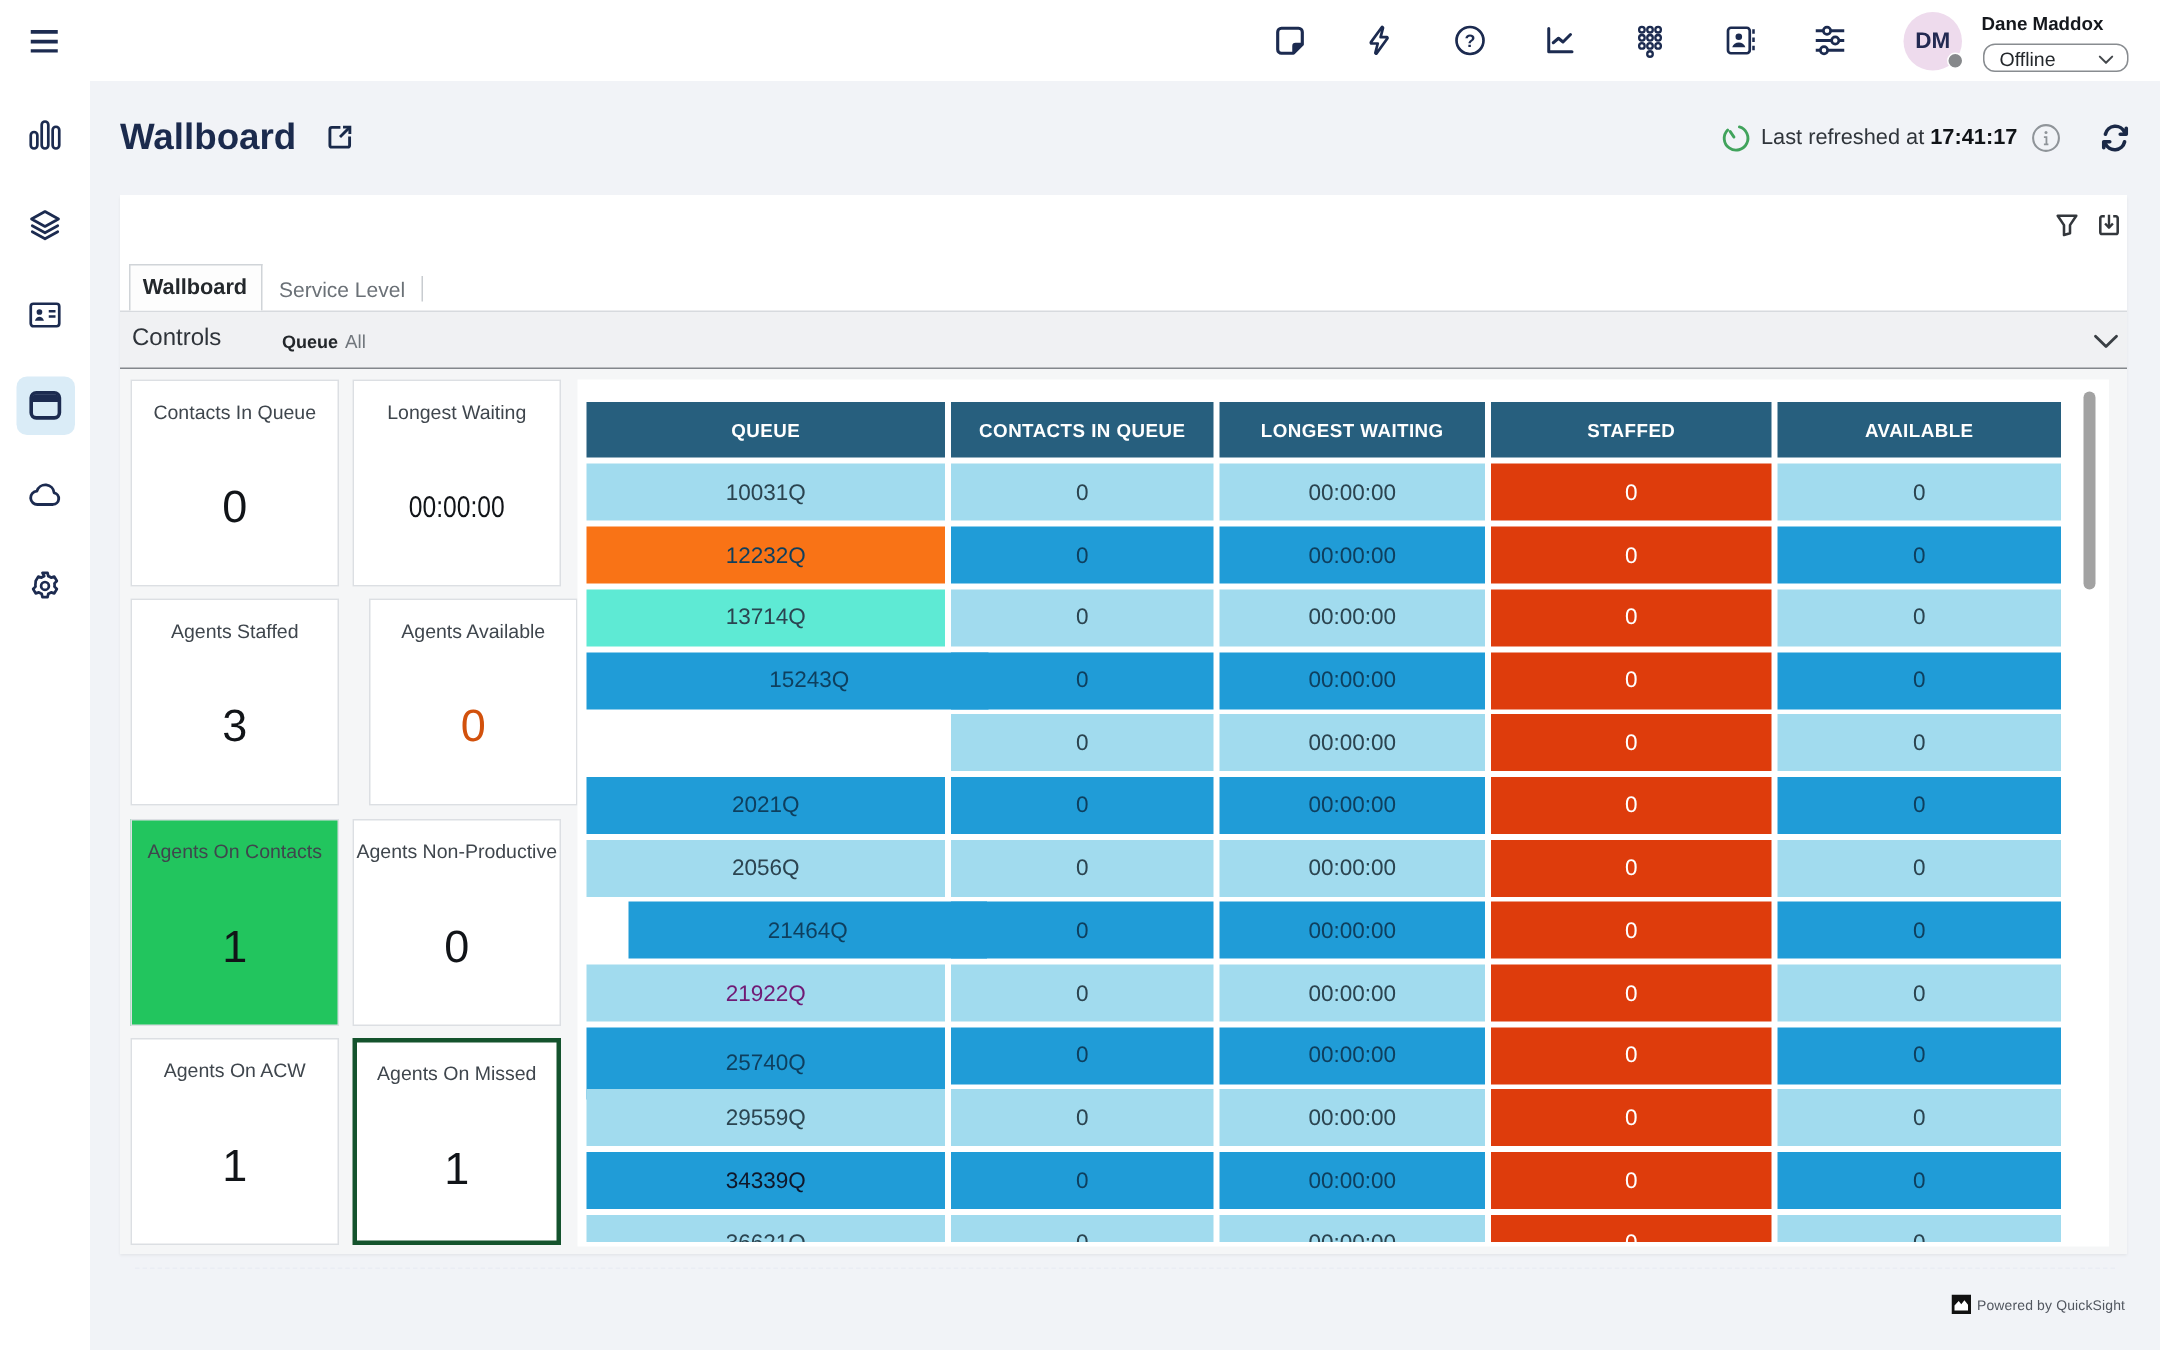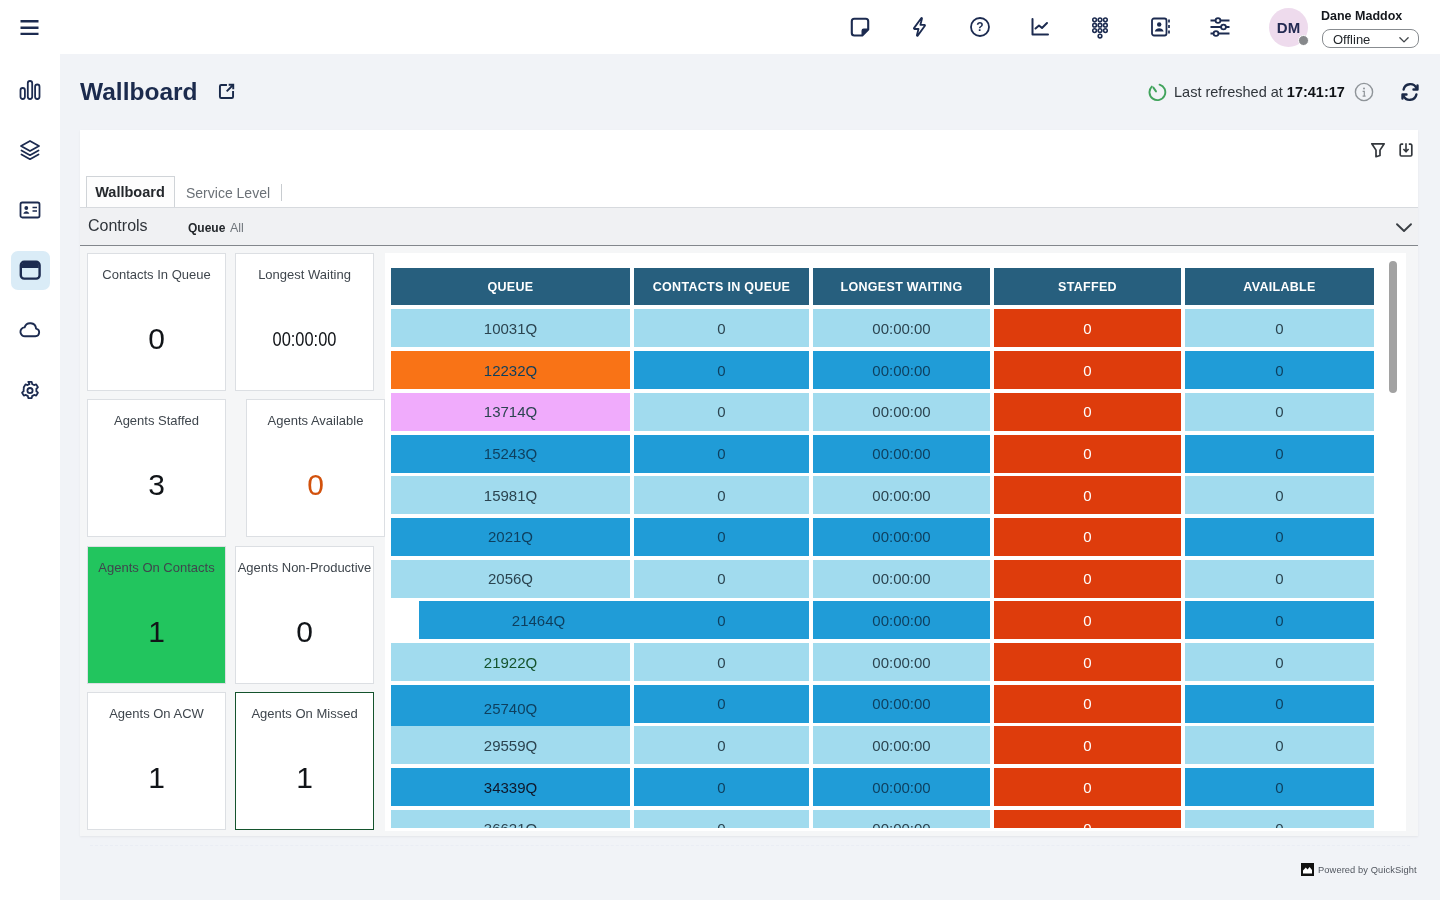--- a/index.html
+++ b/index.html
@@ -153,72 +153,71 @@
   <div style="position:absolute;left:0;top:85px;width:100%;text-align:center;font-size:30px;color:#111418;transform:translateY(-50%);">1</div>
 </div>
 <div style="position:absolute;left:235px;top:545.6px;width:139px;height:138px;background:#fff;border:1px solid #dcdfe3;box-sizing:border-box;">
   <div style="position:absolute;left:0;top:13px;width:100%;text-align:center;font-size:13px;color:#3f464d;white-space:nowrap;">Agents Non-Productive</div>
   <div style="position:absolute;left:0;top:85px;width:100%;text-align:center;font-size:30px;color:#111418;transform:translateY(-50%);">0</div>
 </div>
 <div style="position:absolute;left:87px;top:691.9px;width:139px;height:138px;background:#fff;border:1px solid #dcdfe3;box-sizing:border-box;">
   <div style="position:absolute;left:0;top:13px;width:100%;text-align:center;font-size:13px;color:#3f464d;white-space:nowrap;">Agents On ACW</div>
   <div style="position:absolute;left:0;top:85px;width:100%;text-align:center;font-size:30px;color:#111418;transform:translateY(-50%);">1</div>
 </div>
-<div style="position:absolute;left:235px;top:691.9px;width:139px;height:138px;background:#fff;border:1px solid #14532d;box-sizing:border-box;">
+<div style="position:absolute;left:235px;top:691.9px;width:139px;height:138px;background:#fff;border:3px solid #14532d;box-sizing:border-box;">
   <div style="position:absolute;left:0;top:13px;width:100%;text-align:center;font-size:13px;color:#3f464d;white-space:nowrap;">Agents On Missed</div>
   <div style="position:absolute;left:0;top:85px;width:100%;text-align:center;font-size:30px;color:#111418;transform:translateY(-50%);">1</div>
 </div>
 <div style="position:absolute;left:385px;top:253px;width:1021px;height:578px;background:#fff;">
 <div style="position:absolute;left:0;top:0;width:1021px;height:575px;overflow:hidden;">
 <div style="position:absolute;left:6px;top:15px;width:239px;height:37px;background:#275f7e;color:#fff;font-size:12.5px;font-weight:700;letter-spacing:0.3px;display:flex;align-items:center;justify-content:center;">QUEUE</div>
 <div style="position:absolute;left:249px;top:15px;width:175px;height:37px;background:#275f7e;color:#fff;font-size:12.5px;font-weight:700;letter-spacing:0.3px;display:flex;align-items:center;justify-content:center;">CONTACTS IN QUEUE</div>
 <div style="position:absolute;left:428px;top:15px;width:177px;height:37px;background:#275f7e;color:#fff;font-size:12.5px;font-weight:700;letter-spacing:0.3px;display:flex;align-items:center;justify-content:center;">LONGEST WAITING</div>
 <div style="position:absolute;left:800px;top:15px;width:189px;height:37px;background:#275f7e;color:#fff;font-size:12.5px;font-weight:700;letter-spacing:0.3px;display:flex;align-items:center;justify-content:center;">AVAILABLE</div>
 <div style="position:absolute;left:609px;top:15px;width:187px;height:37px;background:#275f7e;color:#fff;font-size:12.5px;font-weight:700;letter-spacing:0.3px;display:flex;align-items:center;justify-content:center;">STAFFED</div>
 <div style="position:absolute;left:6px;top:56.4px;width:239px;height:38px;background:#a1dbee;color:#2b4450;font-size:15px;display:flex;align-items:center;justify-content:center;">10031Q</div>
 <div style="position:absolute;left:249px;top:56.4px;width:175px;height:38px;background:#a1dbee;color:#2b4450;font-size:15px;display:flex;align-items:center;justify-content:center;">0</div>
 <div style="position:absolute;left:428px;top:56.4px;width:177px;height:38px;background:#a1dbee;color:#2b4450;font-size:15px;display:flex;align-items:center;justify-content:center;">00:00:00</div>
 <div style="position:absolute;left:609px;top:56.4px;width:187px;height:38px;background:#de3c0c;color:#fff;font-size:15px;display:flex;align-items:center;justify-content:center;">0</div>
 <div style="position:absolute;left:800px;top:56.4px;width:189px;height:38px;background:#a1dbee;color:#2b4450;font-size:15px;display:flex;align-items:center;justify-content:center;">0</div>
 <div style="position:absolute;left:6px;top:98.1px;width:239px;height:38px;background:#f97316;color:#0e3f5e;font-size:15px;display:flex;align-items:center;justify-content:center;">12232Q</div>
 <div style="position:absolute;left:249px;top:98.1px;width:175px;height:38px;background:#209cd7;color:#0e3f5e;font-size:15px;display:flex;align-items:center;justify-content:center;">0</div>
 <div style="position:absolute;left:428px;top:98.1px;width:177px;height:38px;background:#209cd7;color:#0e3f5e;font-size:15px;display:flex;align-items:center;justify-content:center;">00:00:00</div>
 <div style="position:absolute;left:609px;top:98.1px;width:187px;height:38px;background:#de3c0c;color:#fff;font-size:15px;display:flex;align-items:center;justify-content:center;">0</div>
 <div style="position:absolute;left:800px;top:98.1px;width:189px;height:38px;background:#209cd7;color:#0e3f5e;font-size:15px;display:flex;align-items:center;justify-content:center;">0</div>
-<div style="position:absolute;left:6px;top:139.8px;width:239px;height:38px;background:#f0abfc;color:#2b4450;font-size:15px;display:flex;align-items:center;justify-content:center;text-align:center;">13714Q</div>
+<div style="position:absolute;left:6px;top:139.8px;width:239px;height:38px;background:#5eead4;color:#2b4450;font-size:15px;display:flex;align-items:center;justify-content:center;text-align:center;">13714Q</div>
 <div style="position:absolute;left:249px;top:139.8px;width:175px;height:38px;background:#a1dbee;color:#2b4450;font-size:15px;display:flex;align-items:center;justify-content:center;">0</div>
 <div style="position:absolute;left:428px;top:139.8px;width:177px;height:38px;background:#a1dbee;color:#2b4450;font-size:15px;display:flex;align-items:center;justify-content:center;">00:00:00</div>
 <div style="position:absolute;left:609px;top:139.8px;width:187px;height:38px;background:#de3c0c;color:#fff;font-size:15px;display:flex;align-items:center;justify-content:center;">0</div>
 <div style="position:absolute;left:800px;top:139.8px;width:189px;height:38px;background:#a1dbee;color:#2b4450;font-size:15px;display:flex;align-items:center;justify-content:center;">0</div>
-<div style="position:absolute;left:6px;top:181.5px;width:239px;height:38px;background:#209cd7;color:#0e3f5e;font-size:15px;display:flex;align-items:center;justify-content:center;">15243Q</div>
+<div style="position:absolute;left:6px;top:181.5px;width:239px;height:38px;background:#209cd7;color:#0e3f5e;font-size:15px;display:flex;align-items:center;justify-content:center;padding-left:29px;">15243Q</div>
 <div style="position:absolute;left:249px;top:181.5px;width:175px;height:38px;background:#209cd7;color:#0e3f5e;font-size:15px;display:flex;align-items:center;justify-content:center;">0</div>
 <div style="position:absolute;left:428px;top:181.5px;width:177px;height:38px;background:#209cd7;color:#0e3f5e;font-size:15px;display:flex;align-items:center;justify-content:center;">00:00:00</div>
 <div style="position:absolute;left:609px;top:181.5px;width:187px;height:38px;background:#de3c0c;color:#fff;font-size:15px;display:flex;align-items:center;justify-content:center;">0</div>
 <div style="position:absolute;left:800px;top:181.5px;width:189px;height:38px;background:#209cd7;color:#0e3f5e;font-size:15px;display:flex;align-items:center;justify-content:center;">0</div>
-<div style="position:absolute;left:6px;top:223.2px;width:239px;height:38px;background:#a1dbee;color:#2b4450;font-size:15px;display:flex;align-items:center;justify-content:center;">15981Q</div>
 <div style="position:absolute;left:249px;top:223.2px;width:175px;height:38px;background:#a1dbee;color:#2b4450;font-size:15px;display:flex;align-items:center;justify-content:center;">0</div>
 <div style="position:absolute;left:428px;top:223.2px;width:177px;height:38px;background:#a1dbee;color:#2b4450;font-size:15px;display:flex;align-items:center;justify-content:center;">00:00:00</div>
 <div style="position:absolute;left:609px;top:223.2px;width:187px;height:38px;background:#de3c0c;color:#fff;font-size:15px;display:flex;align-items:center;justify-content:center;">0</div>
 <div style="position:absolute;left:800px;top:223.2px;width:189px;height:38px;background:#a1dbee;color:#2b4450;font-size:15px;display:flex;align-items:center;justify-content:center;">0</div>
 <div style="position:absolute;left:6px;top:264.9px;width:239px;height:38px;background:#209cd7;color:#0e3f5e;font-size:15px;display:flex;align-items:center;justify-content:center;">2021Q</div>
 <div style="position:absolute;left:249px;top:264.9px;width:175px;height:38px;background:#209cd7;color:#0e3f5e;font-size:15px;display:flex;align-items:center;justify-content:center;">0</div>
 <div style="position:absolute;left:428px;top:264.9px;width:177px;height:38px;background:#209cd7;color:#0e3f5e;font-size:15px;display:flex;align-items:center;justify-content:center;">00:00:00</div>
 <div style="position:absolute;left:609px;top:264.9px;width:187px;height:38px;background:#de3c0c;color:#fff;font-size:15px;display:flex;align-items:center;justify-content:center;">0</div>
 <div style="position:absolute;left:800px;top:264.9px;width:189px;height:38px;background:#209cd7;color:#0e3f5e;font-size:15px;display:flex;align-items:center;justify-content:center;">0</div>
 <div style="position:absolute;left:6px;top:306.6px;width:239px;height:38px;background:#a1dbee;color:#2b4450;font-size:15px;display:flex;align-items:center;justify-content:center;">2056Q</div>
 <div style="position:absolute;left:249px;top:306.6px;width:175px;height:38px;background:#a1dbee;color:#2b4450;font-size:15px;display:flex;align-items:center;justify-content:center;">0</div>
 <div style="position:absolute;left:428px;top:306.6px;width:177px;height:38px;background:#a1dbee;color:#2b4450;font-size:15px;display:flex;align-items:center;justify-content:center;">00:00:00</div>
 <div style="position:absolute;left:609px;top:306.6px;width:187px;height:38px;background:#de3c0c;color:#fff;font-size:15px;display:flex;align-items:center;justify-content:center;">0</div>
 <div style="position:absolute;left:800px;top:306.6px;width:189px;height:38px;background:#a1dbee;color:#2b4450;font-size:15px;display:flex;align-items:center;justify-content:center;">0</div>
 <div style="position:absolute;left:6px;top:348.3px;width:239px;height:38px;background:#209cd7;color:#0e3f5e;font-size:15px;display:flex;align-items:center;justify-content:center;margin-left:28px;">21464Q</div>
 <div style="position:absolute;left:249px;top:348.3px;width:175px;height:38px;background:#209cd7;color:#0e3f5e;font-size:15px;display:flex;align-items:center;justify-content:center;">0</div>
 <div style="position:absolute;left:428px;top:348.3px;width:177px;height:38px;background:#209cd7;color:#0e3f5e;font-size:15px;display:flex;align-items:center;justify-content:center;">00:00:00</div>
 <div style="position:absolute;left:609px;top:348.3px;width:187px;height:38px;background:#de3c0c;color:#fff;font-size:15px;display:flex;align-items:center;justify-content:center;">0</div>
 <div style="position:absolute;left:800px;top:348.3px;width:189px;height:38px;background:#209cd7;color:#0e3f5e;font-size:15px;display:flex;align-items:center;justify-content:center;">0</div>
-<div style="position:absolute;left:6px;top:390.0px;width:239px;height:38px;background:#a1dbee;color:#14532d;font-size:15px;display:flex;align-items:center;justify-content:center;">21922Q</div>
+<div style="position:absolute;left:6px;top:390.0px;width:239px;height:38px;background:#a1dbee;color:#701a75;font-size:15px;display:flex;align-items:center;justify-content:center;">21922Q</div>
 <div style="position:absolute;left:249px;top:390.0px;width:175px;height:38px;background:#a1dbee;color:#2b4450;font-size:15px;display:flex;align-items:center;justify-content:center;">0</div>
 <div style="position:absolute;left:428px;top:390.0px;width:177px;height:38px;background:#a1dbee;color:#2b4450;font-size:15px;display:flex;align-items:center;justify-content:center;">00:00:00</div>
 <div style="position:absolute;left:609px;top:390.0px;width:187px;height:38px;background:#de3c0c;color:#fff;font-size:15px;display:flex;align-items:center;justify-content:center;">0</div>
 <div style="position:absolute;left:800px;top:390.0px;width:189px;height:38px;background:#a1dbee;color:#2b4450;font-size:15px;display:flex;align-items:center;justify-content:center;">0</div>
 <div style="position:absolute;left:6px;top:431.7px;width:239px;height:48px;background:#209cd7;color:#0e3f5e;font-size:15px;display:flex;align-items:center;justify-content:center;">25740Q</div>
 <div style="position:absolute;left:249px;top:431.7px;width:175px;height:38px;background:#209cd7;color:#0e3f5e;font-size:15px;display:flex;align-items:center;justify-content:center;">0</div>
 <div style="position:absolute;left:428px;top:431.7px;width:177px;height:38px;background:#209cd7;color:#0e3f5e;font-size:15px;display:flex;align-items:center;justify-content:center;">00:00:00</div>
 <div style="position:absolute;left:609px;top:431.7px;width:187px;height:38px;background:#de3c0c;color:#fff;font-size:15px;display:flex;align-items:center;justify-content:center;">0</div>
 <div style="position:absolute;left:800px;top:431.7px;width:189px;height:38px;background:#209cd7;color:#0e3f5e;font-size:15px;display:flex;align-items:center;justify-content:center;">0</div>
 <div style="position:absolute;left:6px;top:473.4px;width:239px;height:38px;background:#a1dbee;color:#2b4450;font-size:15px;display:flex;align-items:center;justify-content:center;">29559Q</div>

